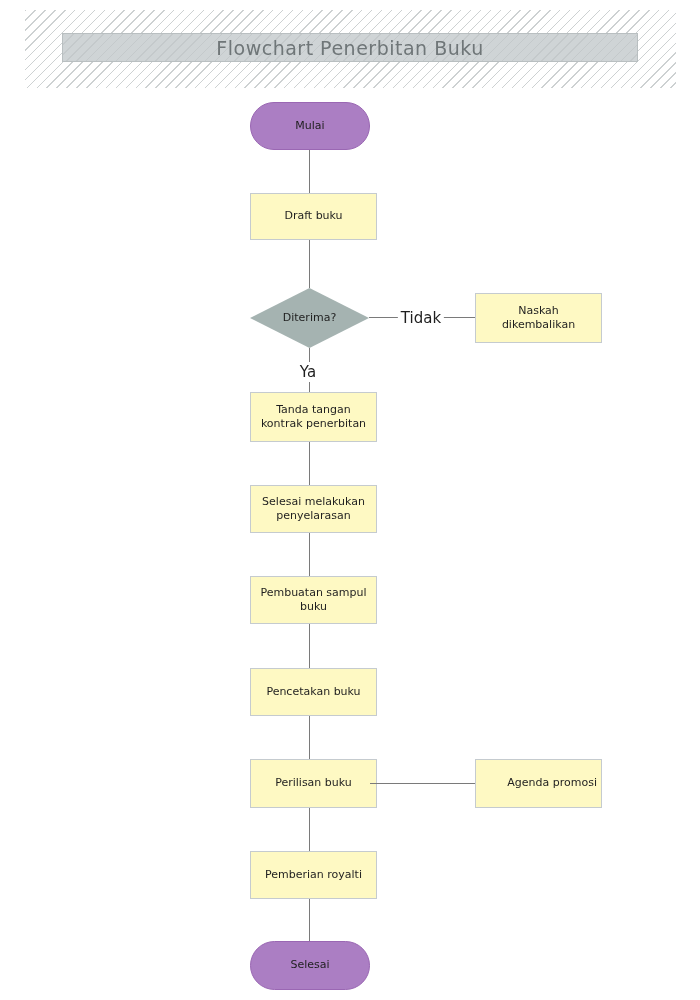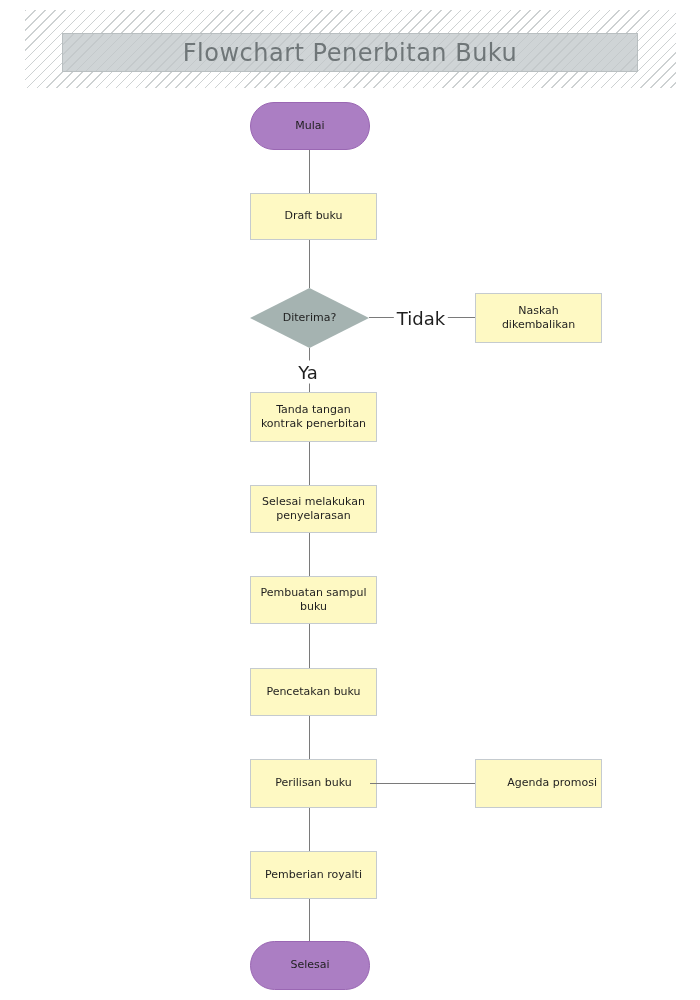--- a/index.html
+++ b/index.html
@@ -12,28 +12,28 @@
   }
   #canvas { position: absolute; left: 0; top: 0; width: 700px; height: 1000px; }
 
   
   .hatch-band {
     position: absolute; left: 25px; top: 10px; width: 651px; height: 78px;
     background: repeating-linear-gradient(135deg,
       #cdd1d2 0px, #cdd1d2 1px, transparent 1px, transparent 7px);
   }
   .title-box {
-    position: absolute; left: 62px; top: 33px; width: 576px; height: 39px;
+    position: absolute; left: 62px; top: 33px; width: 576px; height: 29px;
     background-color: #cfd4d6;
     background-image: repeating-linear-gradient(135deg,
       #c4c9cb 0px, #c4c9cb 1px, transparent 1px, transparent 7px);
     border: 1px solid #b9bfc1;
     box-sizing: border-box;
     display: flex; align-items: center; justify-content: center;
-    font-size: 24px; color: #6f7678;
+    font-size: 19px; color: #6f7678;
     letter-spacing: 0.5px;
   }
 
   
   .node {
     position: absolute;
     display: flex; align-items: center; justify-content: center;
     text-align: center;
     font-size: 11px; color: #1f1f1f;
     line-height: 1.28;
@@ -61,21 +61,21 @@
   
   .vline {
     position: absolute; width: 1px; background: #7a7a7a;
   }
   .hline {
     position: absolute; height: 1px; background: #7a7a7a;
   }
   .edge-label {
     position: absolute;
     background: #ffffff;
-    font-size: 18px; color: #1f1f1f;
+    font-size: 15px; color: #1f1f1f;
     padding: 1px 3px;
     transform: translate(-50%, -50%);
     white-space: nowrap;
   }
 </style>
 </head>
 <body>
 
 <div id="canvas">
 

